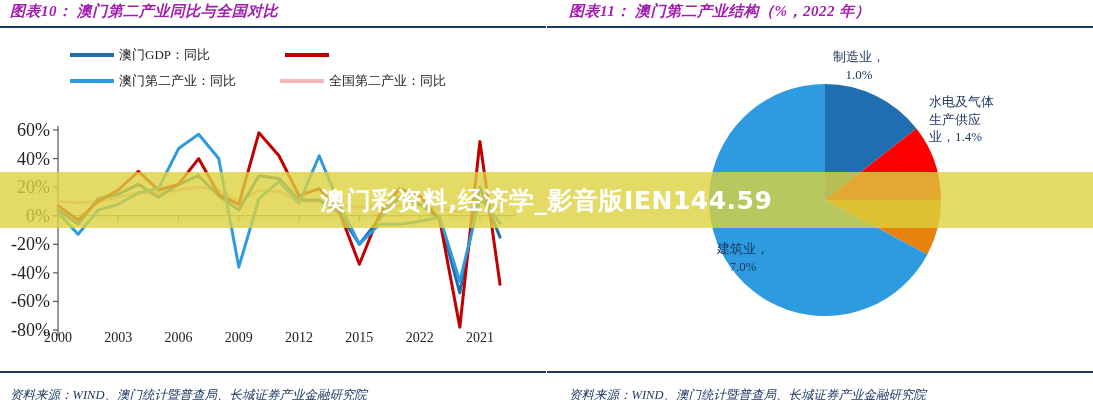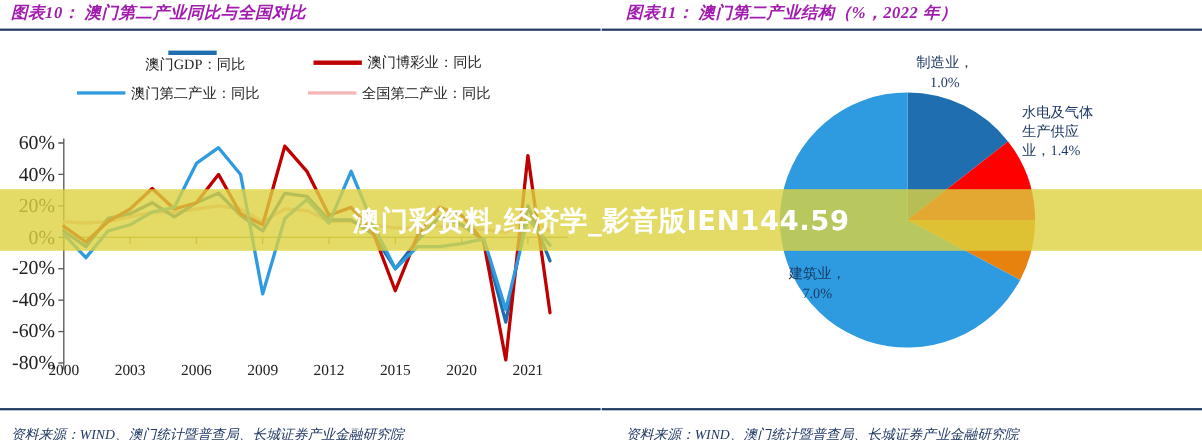--- a/index.html
+++ b/index.html
@@ -35,21 +35,21 @@
   }
   #panel-right .src-note{left:22px;}
 
   
   .legend{position:absolute;top:46px;left:70px;width:430px;
           font-size:12.5px;color:#222;}
   .legend-row{display:flex;align-items:center;margin-bottom:8px;}
   .legend-item{display:flex;align-items:center;white-space:nowrap;}
   .lg-swatch{width:44px;height:3.5px;margin-right:5px;flex:none;}
   .lg-text{font-size:13px;}
-  .legend-row.r1 .legend-item:first-child{width:215px;flex-direction:column;}
+  .legend-row.r1 .legend-item:first-child{width:215px;}
   .legend-row.r2 .legend-item:first-child{width:210px;}
 
   
   .plot-wrap{position:absolute;left:0;top:110px;width:546px;height:250px;}
   .ylab{
     position:absolute;right:0;transform:translateY(-50%);
     font-size:18px;color:#222;text-align:right;width:46px;
   }
   .xlab{
     position:absolute;top:330px;transform:translateX(-50%);
@@ -84,21 +84,20 @@
   <div class="title-rule"></div>
 
   <div class="legend">
     <div class="legend-row r1">
       <div class="legend-item">
         <span class="lg-swatch" style="background:#1F6FB0"></span>
         <span class="lg-text">澳门GDP：同比</span>
       </div>
       <div class="legend-item">
         <span class="lg-swatch" style="background:#C00000"></span>
-        <span class="lg-text">澳门博彩业：同比</span>
       </div>
     </div>
     <div class="legend-row r2">
       <div class="legend-item">
         <span class="lg-swatch" style="background:#2E9BE0"></span>
         <span class="lg-text">澳门第二产业：同比</span>
       </div>
       <div class="legend-item">
         <span class="lg-swatch" style="background:#F4B6B6"></span>
         <span class="lg-text">全国第二产业：同比</span>
@@ -143,21 +142,21 @@
       <div class="ylab" style="top: 301.429px; left: 4px;">-60%</div>
       <div class="ylab" style="top: 330px; left: 4px;">-80%</div>
     </div>
   <div id="x-axis-labels">
       <div class="xlab" style="left: 58px;">2000</div>
       <div class="xlab" style="left: 118.273px;">2003</div>
       <div class="xlab" style="left: 178.545px;">2006</div>
       <div class="xlab" style="left: 238.818px;">2009</div>
       <div class="xlab" style="left: 299.091px;">2012</div>
       <div class="xlab" style="left: 359.364px;">2015</div>
-      <div class="xlab" style="left: 419.636px;">2020</div>
+      <div class="xlab" style="left: 419.636px;">2022</div>
       <div class="xlab" style="left: 479.909px;">2021</div>
     </div>
 
   <div class="src-rule"></div>
   <div class="src-note">资料来源：WIND、澳门统计暨普查局、长城证券产业金融研究院</div>
 </div>
 
 <div class="panel" id="panel-right">
   <div class="fig-title">图表11： 澳门第二产业结构（%，2022 年）</div>
   <div class="title-rule"></div>

